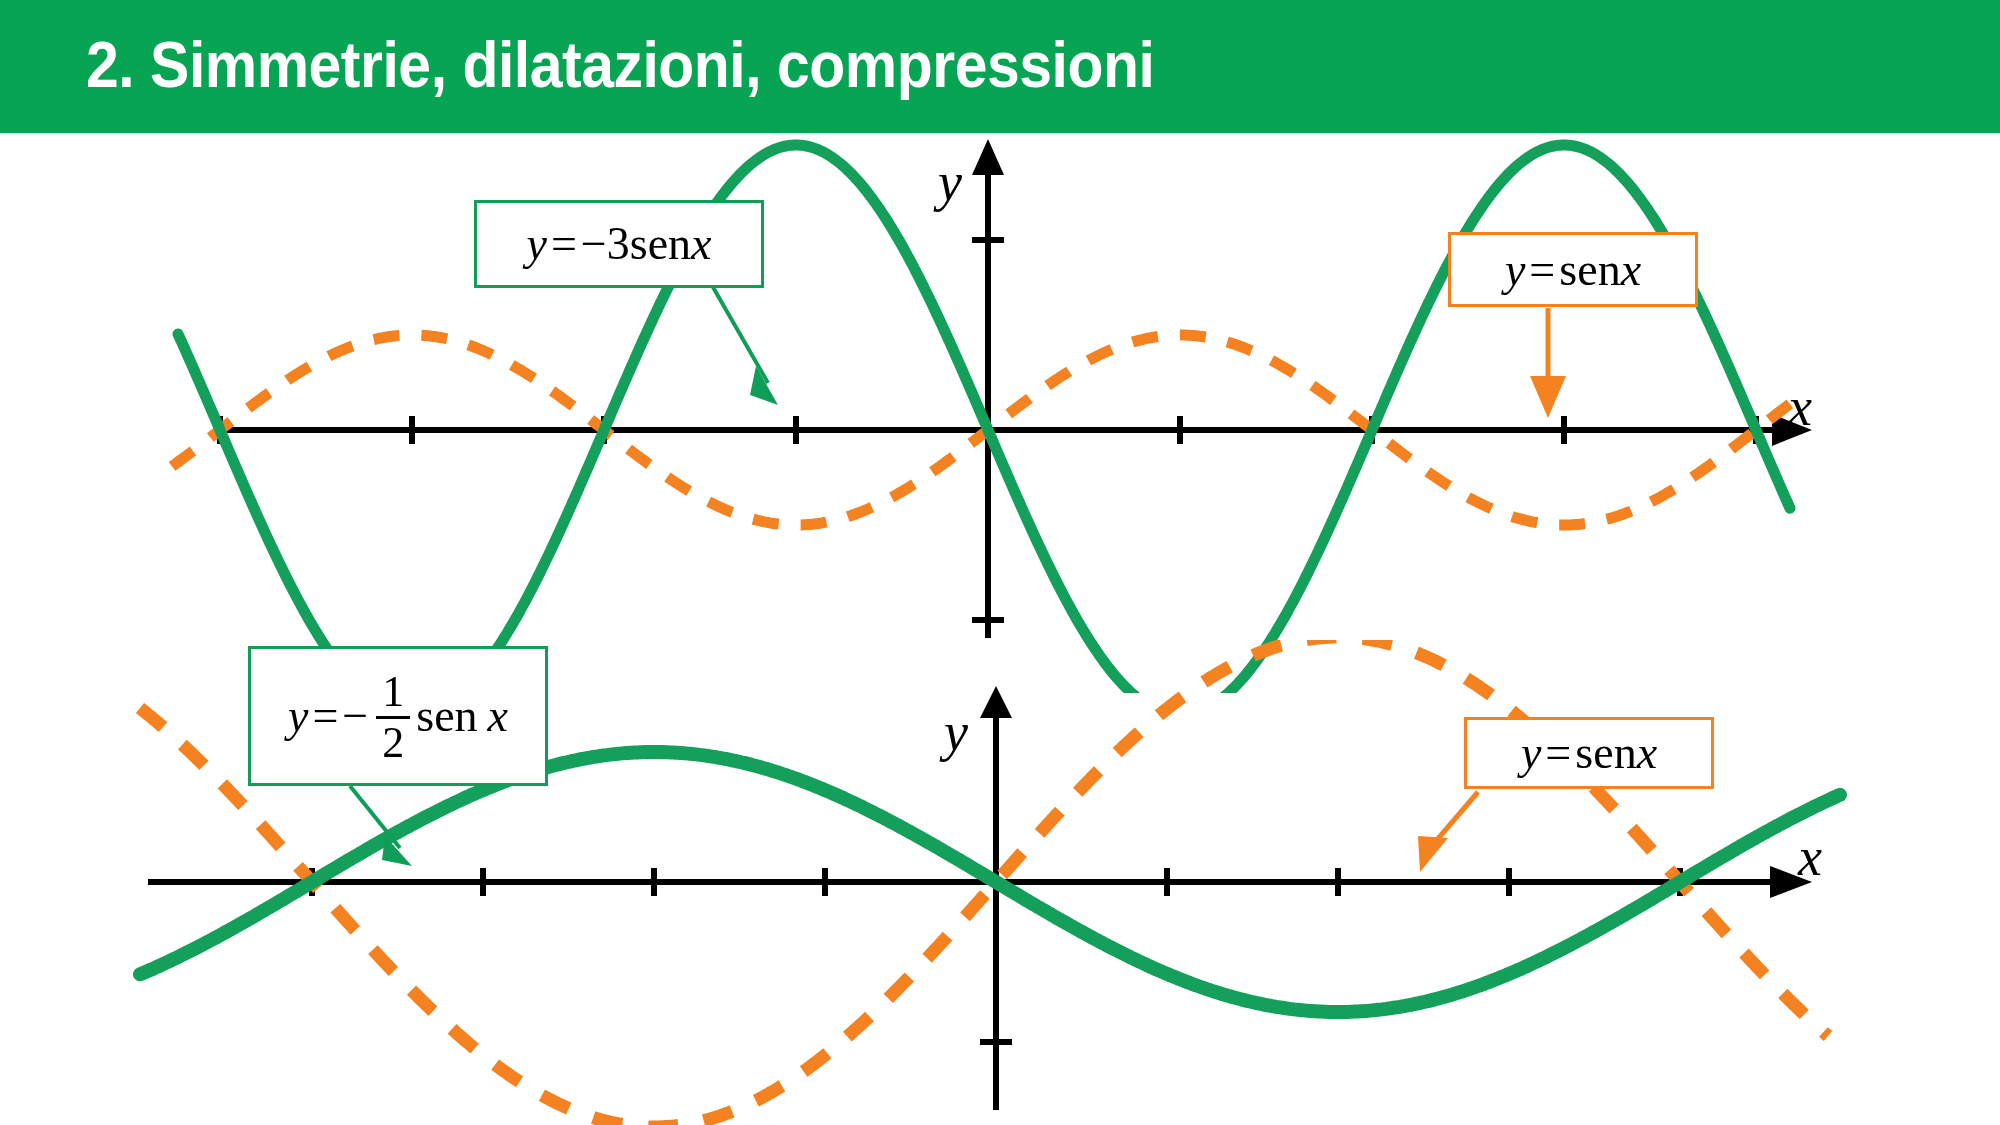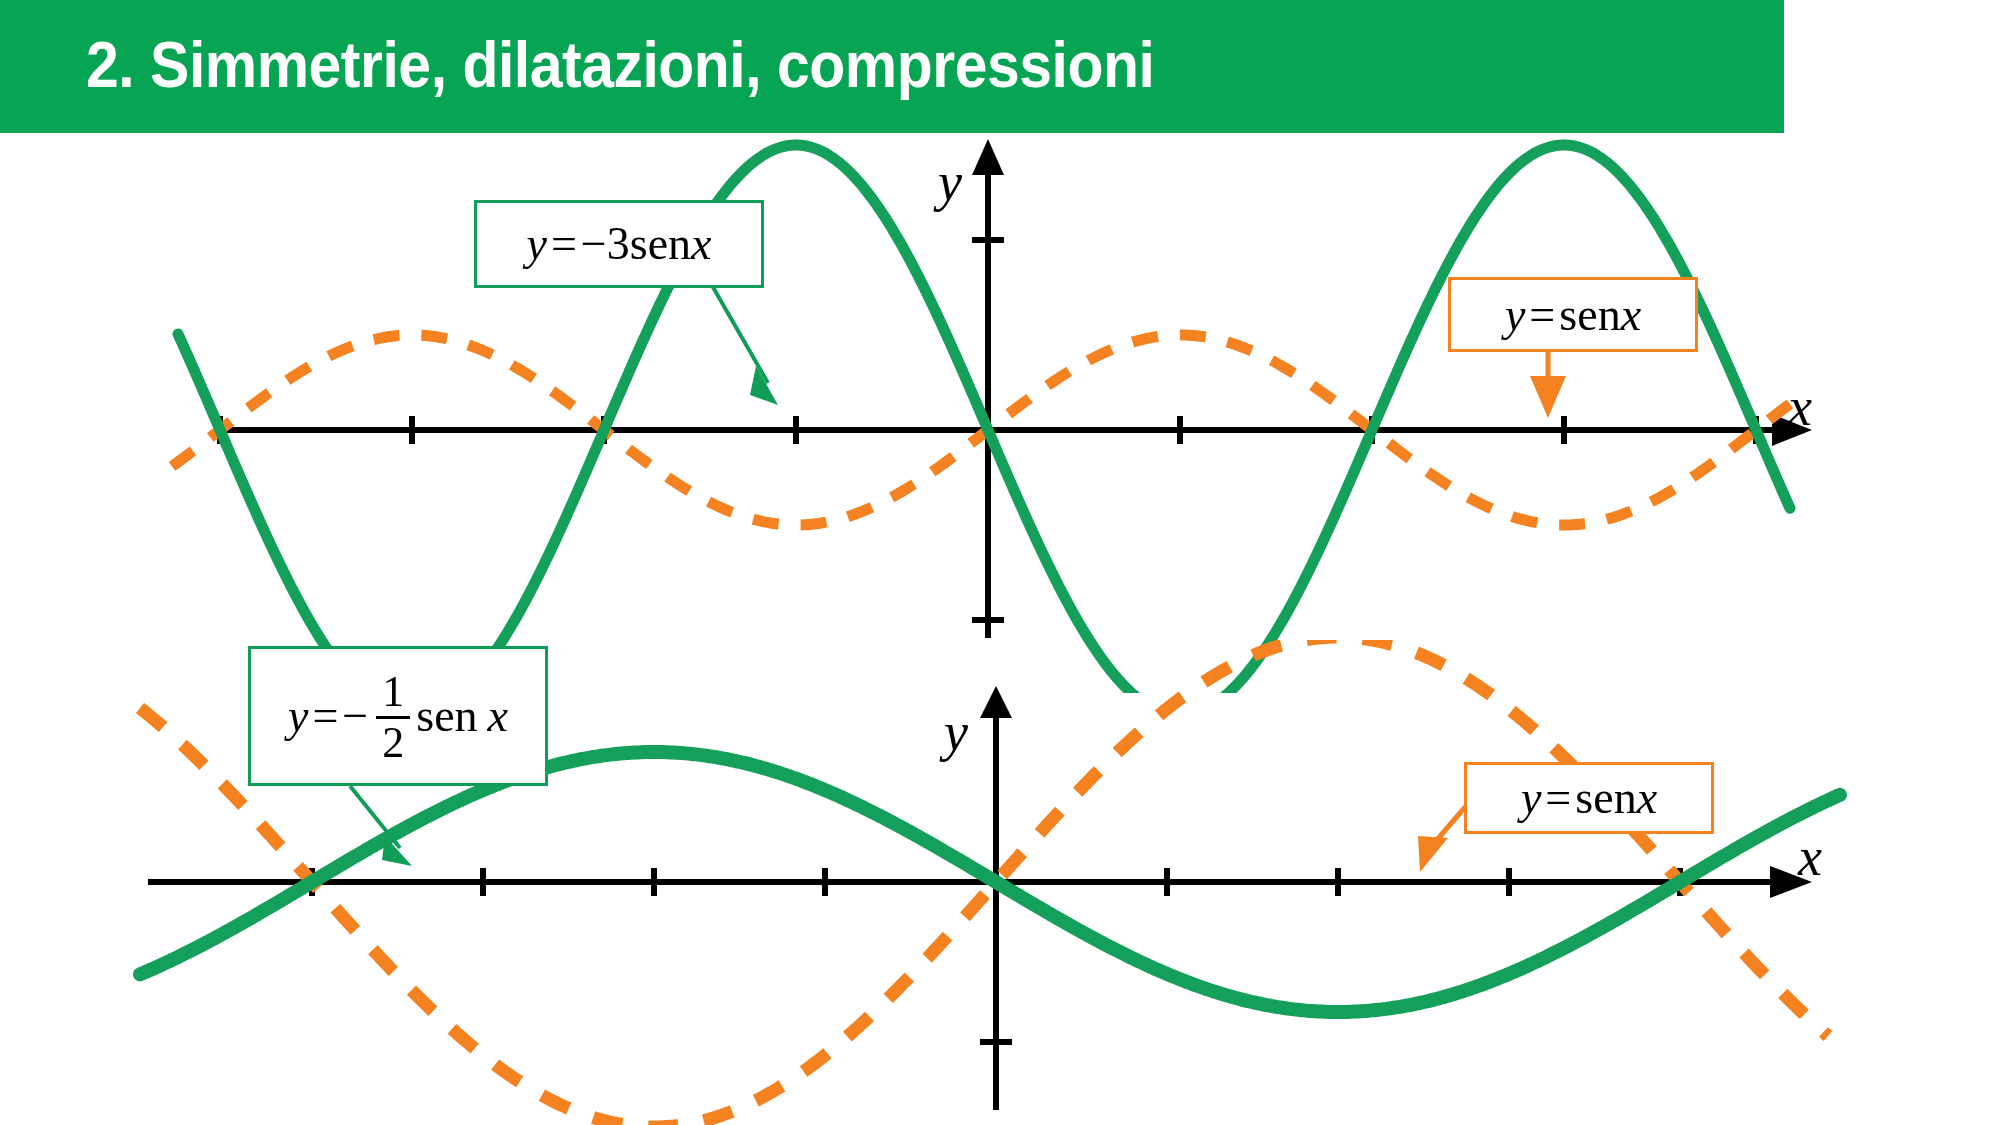--- a/index.html
+++ b/index.html
@@ -8,21 +8,21 @@
     width:2000px;height:1125px;
     background:#ffffff;
     font-family:"Liberation Sans",sans-serif;
     overflow:hidden;
     position:relative;
   }
   #slide{position:relative;width:2000px;height:1125px;background:#fff;overflow:hidden;}
 
   
   #header{
-    position:absolute;left:0;top:0;width:1784px;height:133px;
+    position:absolute;left:0;top:0;width:2000px;height:133px;
     background:#07a553;
   }
   #header-title{
     position:absolute;left:86px;top:28px;
     font-family:"Liberation Sans Narrow","Liberation Sans",sans-serif;
     font-size:64px;font-weight:bold;color:#ffffff;
     letter-spacing:-0.5px;
     transform:scaleX(0.92);transform-origin:left top;
     white-space:nowrap;
   }
@@ -36,21 +36,21 @@
   
   .flabel{
     position:absolute;background:#ffffff;
     border:3px solid #0f9d58;
     box-sizing:border-box;
     color:#000;
     font-family:"Liberation Serif","DejaVu Serif",serif;
     display:flex;align-items:center;justify-content:center;
     white-space:nowrap;
   }
-  .flabel.orange{border-color:#f58220;border-width:3px;margin-top:45px;}
+  .flabel.orange{border-color:#f58220;border-width:3px;}
   .flabel .fx{font-size:46px;line-height:1;}
   .it{font-style:italic;}
   .rm{font-style:normal;}
   .eqsp{padding:0 4px;}
 
   
   .frac{display:inline-flex;flex-direction:column;align-items:center;
         vertical-align:middle;margin:0 6px;position:relative;top:1px;}
   .frac .num{font-size:44px;line-height:0.95;}
   .frac .bar{width:100%;min-width:34px;height:3px;background:#000;margin:3px 0;}

